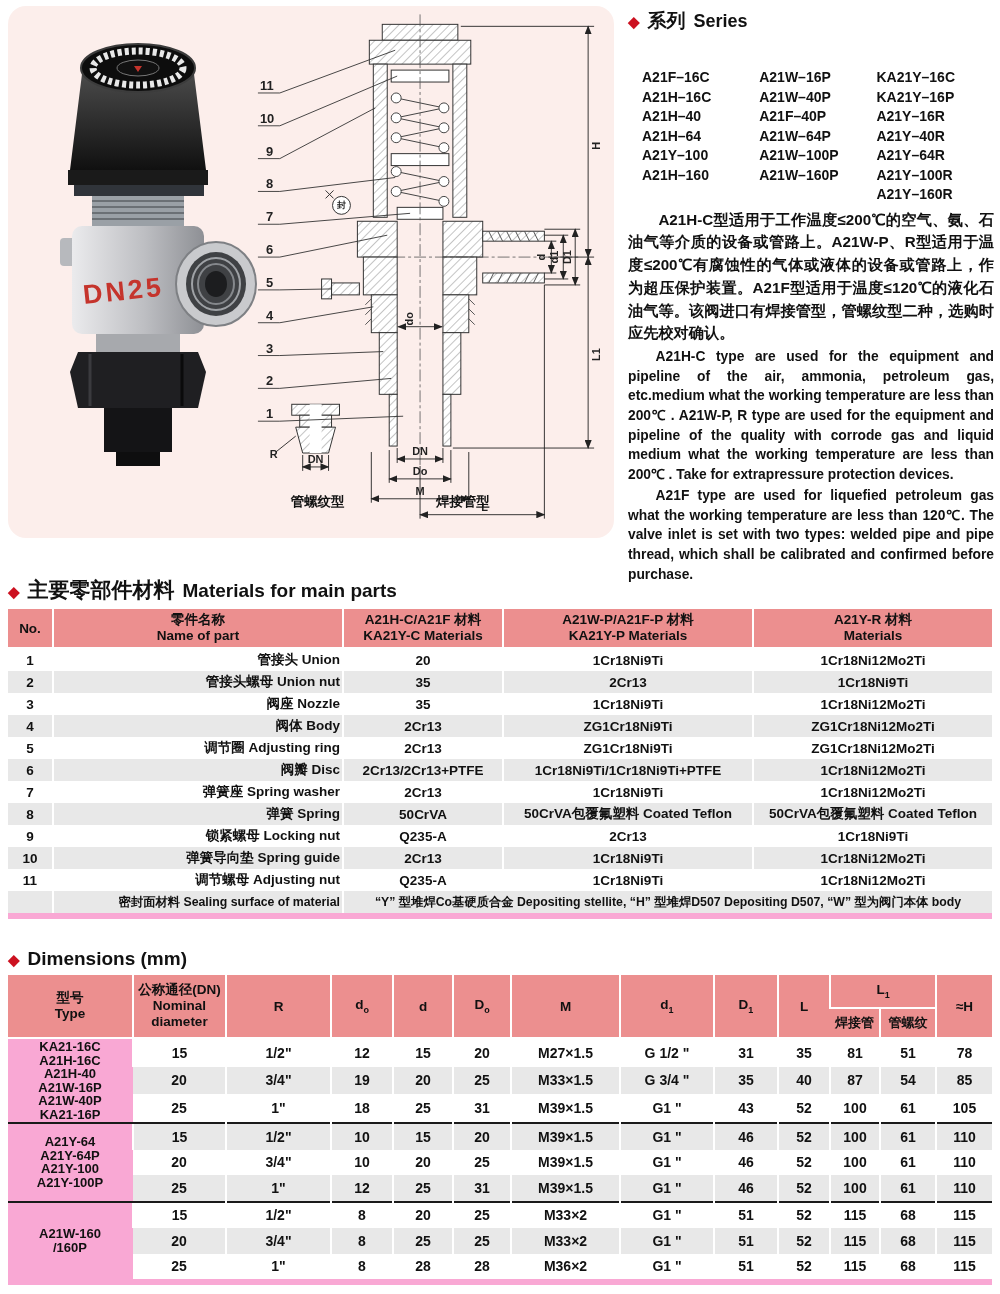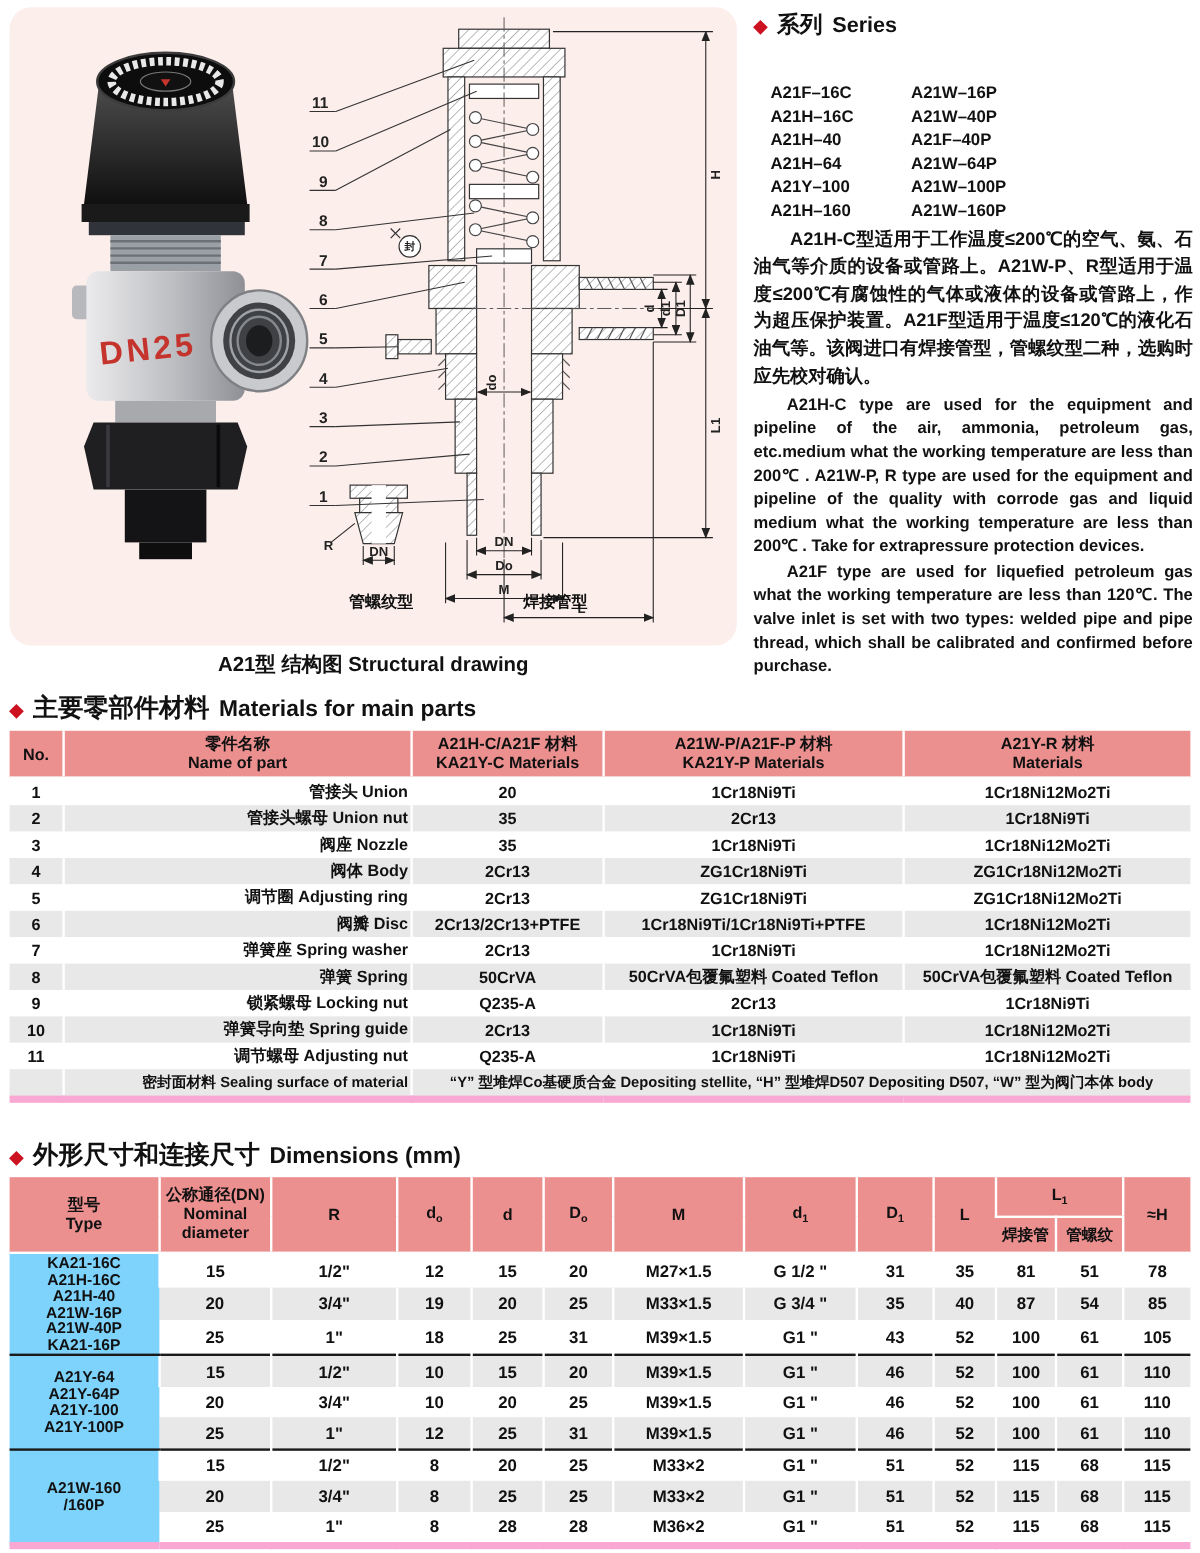--- a/index.html
+++ b/index.html
@@ -34,21 +34,21 @@
   .hd{background:#ec8f8f;font-weight:bold;font-size:13.5px;color:#111;padding:3px 1px;
       border-bottom:2px solid #fff;text-align:center;vertical-align:middle;}
   .hd div{line-height:16px;}
   td{font-weight:bold;font-size:13.5px;text-align:center;padding:1px 2px;height:20px;
      vertical-align:middle;}
   #dims-table td{height:23.5px;font-size:14px;}
   .w{background:#fff;}
   .g{background:#e8e8e8;}
   .tl{text-align:right;padding-left:14px;}
   .ft{font-size:12.3px;}
-  .type{background:#7dd3fc;}
+  .type{background:#f9a8d4;}
   .type div{font-size:13px;line-height:13.5px;font-weight:bold;}
   .gsep{border-top:2px solid #1a1a1a;}
   sub{font-size:9px;}
   .hd2{height:22px;font-size:13px;}
   
   .cnum{font:bold 13px "Liberation Sans",sans-serif;fill:#222;}
   .dlab{font:bold 11px "Liberation Sans",sans-serif;fill:#222;}
   .dcap{font:bold 13.5px "Liberation Sans",sans-serif;fill:#111;}
   .dseal{font:bold 9px "Liberation Sans",sans-serif;fill:#222;}
   .dn25{font:bold 27px "Liberation Sans",sans-serif;fill:#c5342c;letter-spacing:3px;}
@@ -286,21 +286,20 @@
       <text class="dlab" x="175" y="469" text-anchor="middle">Do</text>
       <text class="dlab" x="175" y="489" text-anchor="middle">M</text>
       <text class="dlab" x="240" y="505" text-anchor="middle">L</text>
       <text class="dlab" x="24" y="452">R</text>
       <text class="dlab" x="70" y="457" text-anchor="middle">DN</text>
 
       <text class="dcap" x="72" y="500" text-anchor="middle">管螺纹型</text>
       <text class="dcap" x="218" y="500" text-anchor="middle">焊接管型</text>
     </svg>
   </div>
-  <div class="panel-caption">A21型 结构图  Structural drawing</div>
 
   <div class="series-col">
     <div class="sec-title">
       <span class="diamond">◆</span>
       <span class="t-zh">系列</span>
       <span class="t-en">Series</span>
     </div>
     <div class="ser-lists" id="series-lists">
         <div class="ser-col">
           <div>A21F–16C</div>
@@ -310,20 +309,29 @@
           <div>A21Y–100</div>
           <div>A21H–160</div>
         </div>
         <div class="ser-col">
           <div>A21W–16P</div>
           <div>A21W–40P</div>
           <div>A21F–40P</div>
           <div>A21W–64P</div>
           <div>A21W–100P</div>
           <div>A21W–160P</div>
+        </div>
+        <div class="ser-col">
+          <div>KA21Y–16C</div>
+          <div>KA21Y–16P</div>
+          <div>A21Y–16R</div>
+          <div>A21Y–40R</div>
+          <div>A21Y–64R</div>
+          <div>A21Y–100R</div>
+          <div>A21Y–160R</div>
         </div>
       </div>
     <p class="para-zh">A21H-C型适用于工作温度≤200℃的空气、氨、石油气等介质的设备或管路上。A21W-P、R型适用于温度≤200℃有腐蚀性的气体或液体的设备或管路上，作为超压保护装置。A21F型适用于温度≤120℃的液化石油气等。该阀进口有焊接管型，管螺纹型二种，选购时应先校对确认。</p>
     <p class="para-en">A21H-C type are used for the equipment and pipeline of the air, ammonia, petroleum gas, etc.medium what the working temperature are less than 200℃ . A21W-P, R type are used for the equipment and pipeline of the quality with corrode gas and liquid medium what the working temperature are less than 200℃ . Take for extrapressure protection devices.</p>
     <p class="para-en">A21F type are used for liquefied petroleum gas what the working temperature are less than 120℃. The valve inlet is set with two types: welded pipe and pipe thread, which shall be calibrated and confirmed before purchase.</p>
   </div>
 
   <div class="sec1">
     <div class="sec-title">
       <span class="diamond">◆</span>
@@ -444,21 +452,20 @@
           <td class="g tl ft">密封面材料  Sealing surface of material</td>
           <td class="g ft" colspan="3">“Y” 型堆焊Co基硬质合金   Depositing stellite,  “H” 型堆焊D507  Depositing D507, “W” 型为阀门本体 body</td>
         </tr>
       </tbody>
     </table>
   </div>
 
   <div class="sec2">
     <div class="sec-title">
       <span class="diamond">◆</span>
-      <span class="t-zh">外形尺寸和连接尺寸</span>
       <span class="t-en">Dimensions (mm)</span>
     </div>
     <table id="dims-table">
       <colgroup>
         <col style="width:125px">
           <col style="width:93px">
           <col style="width:105px">
           <col style="width:62px">
         <col style="width:60px">
           <col style="width:58px">

